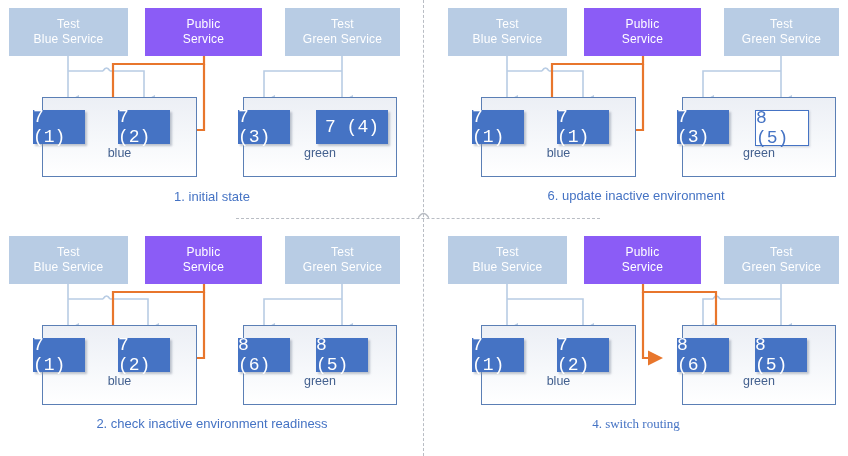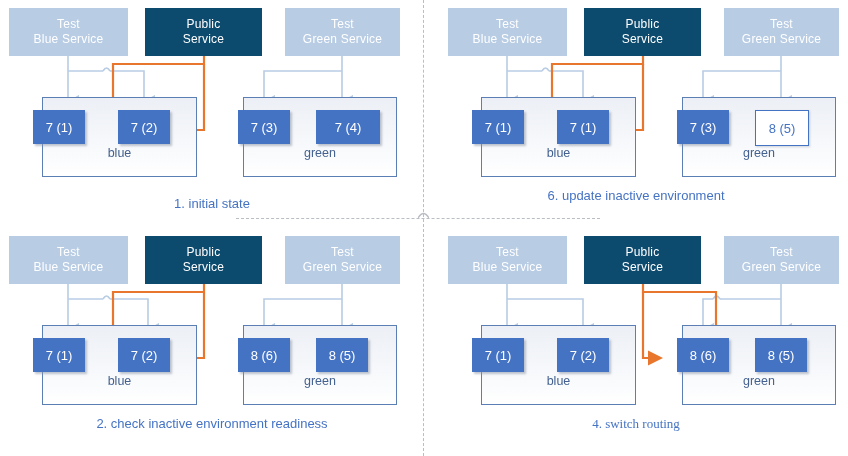--- a/index.html
+++ b/index.html
@@ -6,30 +6,30 @@
   body{width:848px;height:456px;position:relative;overflow:hidden;
        font-family:"Liberation Sans","DejaVu Sans",sans-serif;}
   .quadrant{position:absolute;width:424px;height:228px;}
   .q1{left:0;top:0}.q2{left:424px;top:0}.q3{left:0;top:228px}.q4{left:424px;top:228px}
   svg.layer{position:absolute;left:0;top:0;width:424px;height:228px;overflow:visible}
 
   .svc{position:absolute;display:flex;align-items:center;justify-content:center;
        text-align:center;color:#ffffff;font-size:12px;line-height:15px;
        letter-spacing:.2px;}
   .svc.test{background:#b8cce4;}
-  .svc.public{background:#0c4a6e;}
+  .svc.public{background:#8b5cf6;}
 
   .envbox{position:absolute;border:1px solid #5b7fb5;
           background:linear-gradient(to bottom,#eceff5 0%,#f6f8fb 55%,#ffffff 100%);margin-left:17px;}
   .envlabel{position:absolute;width:100%;text-align:center;color:#44618f;
             font-size:12.5px;}
 
   .node{position:absolute;display:flex;align-items:center;justify-content:center;
-        background:#4573c4;color:#ffffff;font-size:13px;
-        box-shadow:2px 2px 2px rgba(140,150,165,.55);}
+        background:#4573c4;color:#ffffff;font-size:18px;
+        box-shadow:2px 2px 2px rgba(140,150,165,.55);font-family:Liberation Mono, monospace;}
   .node.hollow{background:#ffffff;color:#4573c4;border:1px solid #4573c4;
         box-shadow:1px 1px 2px rgba(150,160,175,.45);}
 
   .caption{position:absolute;width:100%;text-align:center;color:#4573c4;
            font-size:13px;}
 
   .divider-v{position:absolute;left:423px;top:0;width:0;height:456px;
              border-left:1.4px dashed #b9bdc4;}
   .divider-h{position:absolute;left:236px;top:218px;width:364px;height:0;
              border-top:1.4px dashed #b9bdc4;}
@@ -86,23 +86,23 @@
   <div class="envbox" style="left:25px;top:97px;width:153px;height:78px;">
     <div class="envlabel" style="top:48px;">blue</div>
   </div>
   <div class="node" style="left:33px;top:110px;width:52px;height:34px;">7 (1)</div>
   <div class="node" style="left:118px;top:110px;width:52px;height:34px;">7 (2)</div>
 
   <div class="envbox" style="left:226px;top:97px;width:152px;height:78px;">
     <div class="envlabel" style="top:48px;">green</div>
   </div>
   <div class="node" style="left:238px;top:110px;width:52px;height:34px;">7 (3)</div>
-  <div class="node" style="left:316px;top:110px;width:64px;height:34px;">7 (4)</div>
-
-  <div class="caption" style="top:196px;">1. initial state</div>
+  <div class="node" style="left:316px;top:110px;width:72px;height:34px;">7 (4)</div>
+
+  <div class="caption" style="top:189px;">1. initial state</div>
 </div>
 
 <div class="quadrant q2">
   <svg class="layer">
     <g stroke="#b8cce4" stroke-width="1.6" fill="none">
       <path d="M83,56 L83,102" marker-end="url(#ah-b-d)"></path>
       <path d="M83,71 L118,71"></path>
       <path d="M125,71 L159,71 L159,102" marker-end="url(#ah-b-d)"></path>
       <path d="M118,71 q3.5,-6 7,0"></path>
     </g>

